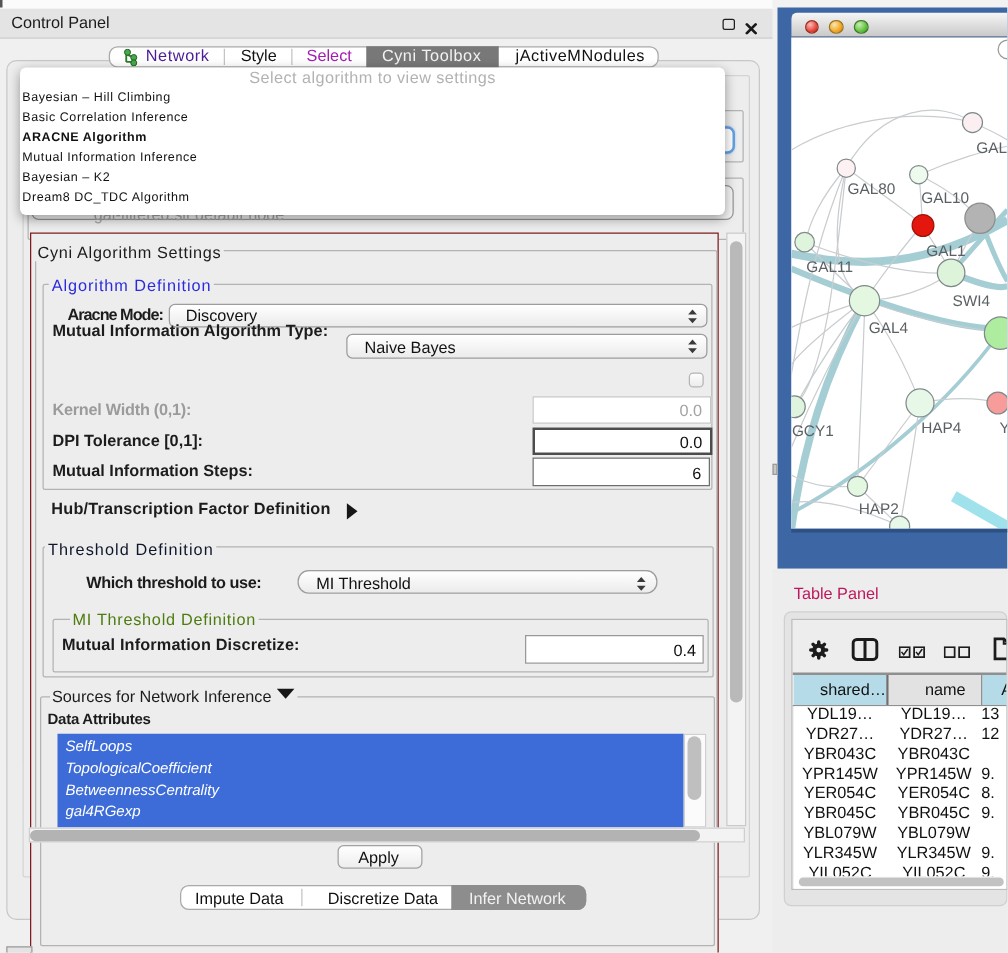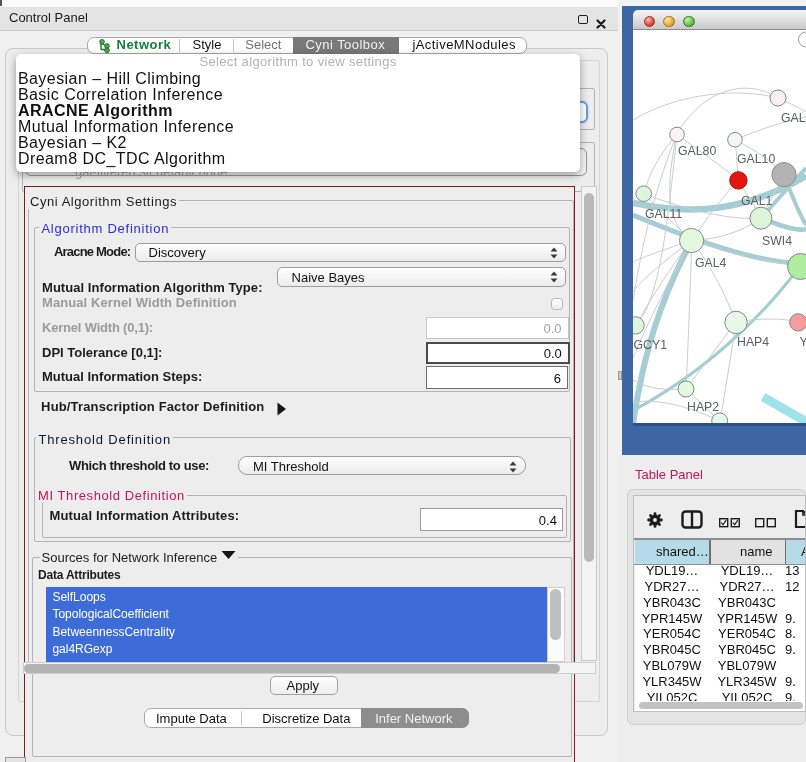--- a/index.html
+++ b/index.html
@@ -43,23 +43,23 @@
 <div class="abs" style="left:232.5px;top:39px;width:1px;height:13px;background:#c4c4c4;"></div>
 <div class="abs" style="left:98px;top:39px;">
 <svg width="13" height="14">
 <line x1="3" y1="3" x2="3" y2="10.5" stroke="#2c7a2c" stroke-width="1.5"></line>
 <line x1="3" y1="10.5" x2="9" y2="10.5" stroke="#2c7a2c" stroke-width="1.5"></line>
 <line x1="3" y1="4.5" x2="8" y2="6.5" stroke="#2c7a2c" stroke-width="1.3"></line>
 <circle cx="4" cy="2.8" r="2.4" fill="#49a74d" stroke="#1e661e" stroke-width="0.8"></circle>
 <circle cx="9" cy="7" r="2.4" fill="#49a74d" stroke="#1e661e" stroke-width="0.8"></circle>
 <circle cx="9" cy="11.3" r="2.4" fill="#49a74d" stroke="#1e661e" stroke-width="0.8"></circle>
 </svg></div>
-<div class="abs" style="left:116.5px;top:36.6px;font-size:13px;letter-spacing:0.5px;color:#15803d;font-weight:bold;">Network</div>
+<div class="abs" style="left:116.5px;top:36.6px;font-size:13px;letter-spacing:0.5px;color:#4c1d95;">Network</div>
 <div class="abs" style="left:192.5px;top:36.6px;font-size:13px;color:#111;">Style</div>
-<div class="abs" style="left:245.3px;top:36.6px;font-size:13px;color:#737373;text-align:right;">Select</div>
+<div class="abs" style="left:245.3px;top:36.6px;font-size:13px;color:#a21caf;text-align:right;">Select</div>
 <div class="abs" style="left:305.5px;top:36.6px;font-size:13px;letter-spacing:0.45px;color:#f2f2f2;">Cyni Toolbox</div>
 <div class="abs" style="left:412.4px;top:36.6px;font-size:13px;letter-spacing:0.45px;color:#111;">jActiveMNodules</div>
 
 <div class="abs" style="left:22px;top:88px;width:573px;height:42px;border:1px solid #b3b3b3;border-radius:2px;box-sizing:border-box;"></div>
 <div class="abs" style="left:22px;top:142px;width:573px;height:50px;border:1px solid #b3b3b3;border-radius:2px;box-sizing:border-box;"></div>
 <div class="abs" style="left:25px;top:101px;width:563px;height:22px;border:2.5px solid #639fe0;border-radius:6px;background:#fff;box-shadow:0 0 2px #9cc1ec;box-sizing:border-box;"></div>
 <div class="abs" style="left:25px;top:148px;width:562px;height:28px;border:1px solid #979797;border-radius:6px;background:#f5f5f5;box-sizing:border-box;"></div>
 <div class="abs" style="left:75px;top:164px;font-size:13px;color:#a8a8a8;">gal-filtered.sif default node</div>
 
 <div class="abs" style="left:24px;top:186px;width:551px;height:588px;background:#ededed;border:1px solid #7f1d1d;box-sizing:border-box;overflow:hidden;" id="vp">
@@ -74,32 +74,31 @@
   <div class="combo" style="left:109.7px;top:56.3px;width:431.4px;height:19px;">
     <span class="ct" style="left:12.9px;top:1px;">Discovery</span>
     <span class="spin" style="right:7px;top:3px;">
         <svg width="8" height="12">
           <path d="M0.5 4.5 L4 0.5 L7.5 4.5 Z" fill="#3a3a3a"></path>
           <path d="M0.5 7.5 L4 11.5 L7.5 7.5 Z" fill="#3a3a3a"></path>
         </svg>
       </span>
   </div>
 
-  <div class="lbl" style="left:17px;top:93px;letter-spacing:0.05px;">Mutual Information Algorithm Type:</div>
+  <div class="lbl" style="left:17px;top:70px;letter-spacing:0.05px;">Mutual Information Algorithm Type:</div>
   <div class="combo" style="left:252px;top:79.5px;width:289px;height:20px;">
     <span class="ct" style="left:13.6px;top:2.1px;">Naive Bayes</span>
     <span class="spin" style="right:7px;top:3.5px;">
         <svg width="8" height="12">
           <path d="M0.5 4.5 L4 0.5 L7.5 4.5 Z" fill="#3a3a3a"></path>
           <path d="M0.5 7.5 L4 11.5 L7.5 7.5 Z" fill="#3a3a3a"></path>
         </svg>
       </span>
   </div>
 
-  <div class="lbl dis" style="left:17px;top:108.1px;letter-spacing:0.09px;">Manual Kernel Width Definition</div>
   <div style="position:absolute;left:525.6px;top:110.5px;width:12px;height:12px;border:1px solid #b5b5b5;border-radius:3.5px;background:linear-gradient(#fdfdfd,#ececec);box-sizing:border-box;"></div>
 
   <div class="lbl dis" style="left:17px;top:132.6px;letter-spacing:-0.2px;">Kernel Width (0,1):</div>
   <div class="fld" style="left:401.2px;top:130.2px;width:142.9px;height:21.4px;border:1px solid #c6c6c6;color:#a3a3a3;padding:2.5px 6.5px 0 0;">0.0</div>
 
   <div class="lbl" style="left:17px;top:158.1px;">DPI Tolerance [0,1]:</div>
   <div class="fld" style="left:400.6px;top:155.2px;width:144.7px;height:21.7px;border:2px solid #4c4c4c;padding:2px 6.5px 0 0;">0.0</div>
 
   <div class="lbl" style="left:17px;top:182.1px;">Mutual Information Steps:</div>
   <div class="fld" style="left:400.6px;top:179.3px;width:142.9px;height:22.3px;border:1px solid #6e6e6e;padding:3.5px 6.5px 0 0;">6</div>
@@ -117,33 +116,33 @@
     <span class="ct" style="left:14px;top:1.6px;">MI Threshold</span>
     <span class="spin" style="right:8px;top:3.5px;">
         <svg width="8" height="12">
           <path d="M0.5 4.5 L4 0.5 L7.5 4.5 Z" fill="#3a3a3a"></path>
           <path d="M0.5 7.5 L4 11.5 L7.5 7.5 Z" fill="#3a3a3a"></path>
         </svg>
       </span>
   </div>
 
   <div class="grp" style="left:17px;top:308px;width:525px;height:42.5px;"></div>
-  <div class="gtitle" style="left:11px;top:300.8px;letter-spacing:0.58px;color:#be185d;">MI Threshold Definition</div>
-
-  <div class="lbl" style="left:24.5px;top:320.7px;letter-spacing:0.13px;">Mutual Information Attributes:</div>
+  <div class="gtitle" style="left:31px;top:300.8px;letter-spacing:0.58px;color:#4d7c0f;">MI Threshold Definition</div>
+
+  <div class="lbl" style="left:24.5px;top:320.7px;letter-spacing:0.13px;">Mutual Information Discretize:</div>
   <div class="fld" style="left:394.6px;top:320.8px;width:143.8px;height:23px;border:1px solid #999;padding:4px 5.5px 0 0;">0.4</div>
 
   <div class="grp" style="left:7px;top:370px;width:540px;height:200px;"></div>
   <div class="gtitle" style="left:14.6px;top:360.8px;color:#1c1c1c;">Sources for Network Inference <span style="display:inline-block;vertical-align:1.5px;"><svg width="15" height="10">
           <path d="M0.5 1 L14.5 1 L7.5 9 Z" fill="#161616"></path>
         </svg></span></div>
 
   <div class="lbl" style="left:13px;top:381.3px;font-size:12px;letter-spacing:-0.2px;">Data Attributes</div>
   <div style="position:absolute;left:21px;top:400px;width:501px;height:75px;background:#3d6bd7;color:#fff;font-size:12px;">
-    <div style="position:absolute;left:6.4px;top:1.6px;line-height:17.5px;">SelfLoops<br>TopologicalCoefficient<br>BetweennessCentrality<br>gal4RGexp</div>
+    <div style="position:absolute;left:6.4px;top:1.6px;line-height:17.5px;font-style:italic;">SelfLoops<br>TopologicalCoefficient<br>BetweennessCentrality<br>gal4RGexp</div>
   </div>
   <div style="position:absolute;left:522px;top:400px;width:18px;height:75px;background:#fbfbfb;border:1px solid #cfcfcf;box-sizing:border-box;"></div>
   <div style="position:absolute;left:525px;top:402px;width:11px;height:51px;background:#bfbfbf;border-radius:5.5px;"></div>
 </div>
 
 <div class="abs" style="left:581px;top:186px;width:16px;height:475px;background:#f3f3f3;border:1px solid #c9c9c9;box-sizing:border-box;"></div>
 <div class="abs" style="left:583.5px;top:193px;width:10px;height:369px;background:#b9b9b9;border-radius:5px;"></div>
 
 <div class="abs" style="left:23px;top:662px;width:573px;height:12px;background:#f3f3f3;border:1px solid #cfcfcf;box-sizing:border-box;"></div>
 <div class="abs" style="left:24px;top:663.5px;width:536px;height:9px;background:#b3b3b3;border-radius:4.5px;"></div>
@@ -156,21 +155,21 @@
 <div class="abs" style="left:241px;top:711px;width:1px;height:14px;background:#c4c4c4;"></div>
 <div class="abs" style="left:156px;top:711.2px;font-size:13px;color:#111;">Impute Data</div>
 <div class="abs" style="left:262.3px;top:711.2px;font-size:13px;color:#111;">Discretize Data</div>
 <div class="abs" style="left:375.2px;top:711.2px;font-size:13px;color:#f2f2f2;">Infer Network</div>
 
 <div class="abs" style="left:5px;top:757px;width:19px;height:5px;border:1.5px solid #9a9a9a;background:#e3e3e3;"></div>
 
 <div class="abs" style="left:16px;top:54px;width:564px;height:118px;background:#ffffff;border-radius:5px;
      box-shadow:0 3px 9px rgba(0,0,0,0.38);z-index:30;">
   <div style="position:absolute;top:0px;left:0;width:100%;text-align:center;font-size:13px;letter-spacing:0.35px;color:#b2b2b2;">Select algorithm to view settings</div>
-  <div style="position:absolute;top:17px;left:1.9px;font-size:16px;letter-spacing:0.45px;color:#111;line-height:16px;white-space:nowrap;">
+  <div style="position:absolute;top:17px;left:1.9px;font-size:10px;letter-spacing:0.45px;color:#111;line-height:16px;white-space:nowrap;">
     Bayesian – Hill Climbing<br>
     Basic Correlation Inference<br>
     <b>ARACNE Algorithm</b><br>
     Mutual Information Inference<br>
     Bayesian – K2<br>
     Dream8 DC_TDC Algorithm
   </div>
 </div>
 
 <div class="abs" style="left:618px;top:0;width:188px;height:7px;background:#f2f2f2;"></div>

